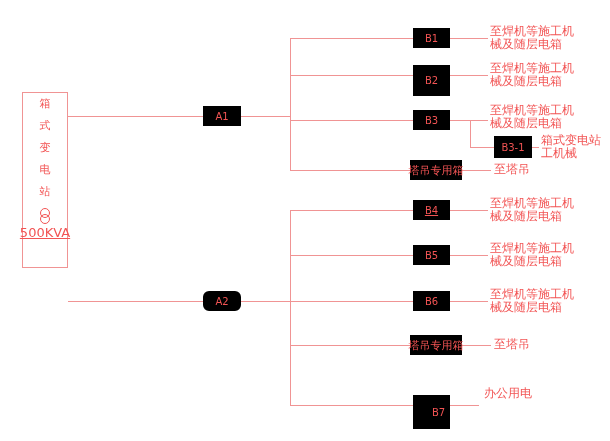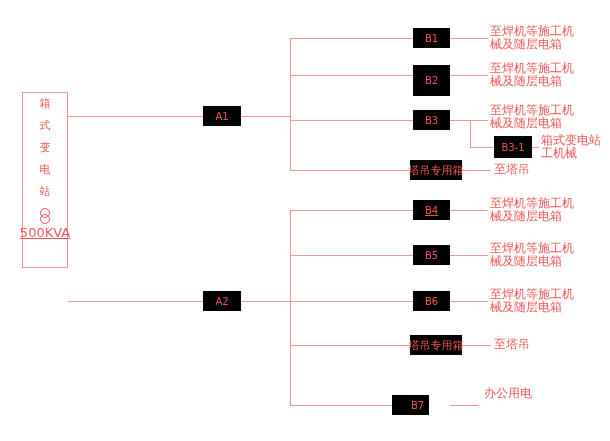--- a/index.html
+++ b/index.html
@@ -89,33 +89,33 @@
   <div id="transformer">
     <div class="vname">箱式变电站</div>
     <svg class="tsym" width="14" height="18" viewBox="0 0 14 18">
       <circle cx="7" cy="6" r="4.5" fill="none" stroke="#f25454" stroke-width="1"></circle>
       <circle cx="7" cy="12" r="4.5" fill="none" stroke="#f25454" stroke-width="1"></circle>
     </svg>
     <div class="cap">500KVA</div>
   </div>
 
   <div class="box" style="left:203px;top:106px;width:38px;height:20px;">A1</div>
-  <div class="box" style="left:203px;top:291px;width:38px;height:20px;">A2</div>
+  <div class="box" style="left:203px;top:291px;width:38px;height:20px;border-radius:6px;">A2</div>
 
   <div class="box" style="left:413px;top:28px;width:37px;height:20px;">B1</div>
   <div class="box" style="left:413px;top:65px;width:37px;height:31px;">B2</div>
   <div class="box" style="left:413px;top:110px;width:37px;height:20px;">B3</div>
   <div class="box" style="left:494px;top:136px;width:38px;height:22px;">B3-1</div>
   <div class="box small-cjk" style="left:410px;top:160px;width:52px;height:20px;">塔吊专用箱</div>
 
   <div class="box" style="left:413px;top:200px;width:37px;height:20px;text-decoration:underline;">B4</div>
   <div class="box" style="left:413px;top:245px;width:37px;height:20px;">B5</div>
   <div class="box" style="left:413px;top:291px;width:37px;height:20px;">B6</div>
   <div class="box small-cjk" style="left:410px;top:335px;width:52px;height:20px;">塔吊专用箱</div>
-  <div class="box" style="left:392px;top:395px;width:37px;height:20px;padding-left:14px;">B7</div>
+  <div class="box" style="left:413px;top:395px;width:37px;height:34px;padding-left:14px;">B7</div>
 
   <div class="dest" style="left:490px;top:25px;">至焊机等施工机
 械及随层电箱</div>
   <div class="dest" style="left:490px;top:62px;">至焊机等施工机
 械及随层电箱</div>
   <div class="dest" style="left:490px;top:104px;">至焊机等施工机
 械及随层电箱</div>
   <div class="dest" style="left:541px;top:134px;">箱式变电站
 工机械</div>
   <div class="dest" style="left:494px;top:163px;">至塔吊</div>

